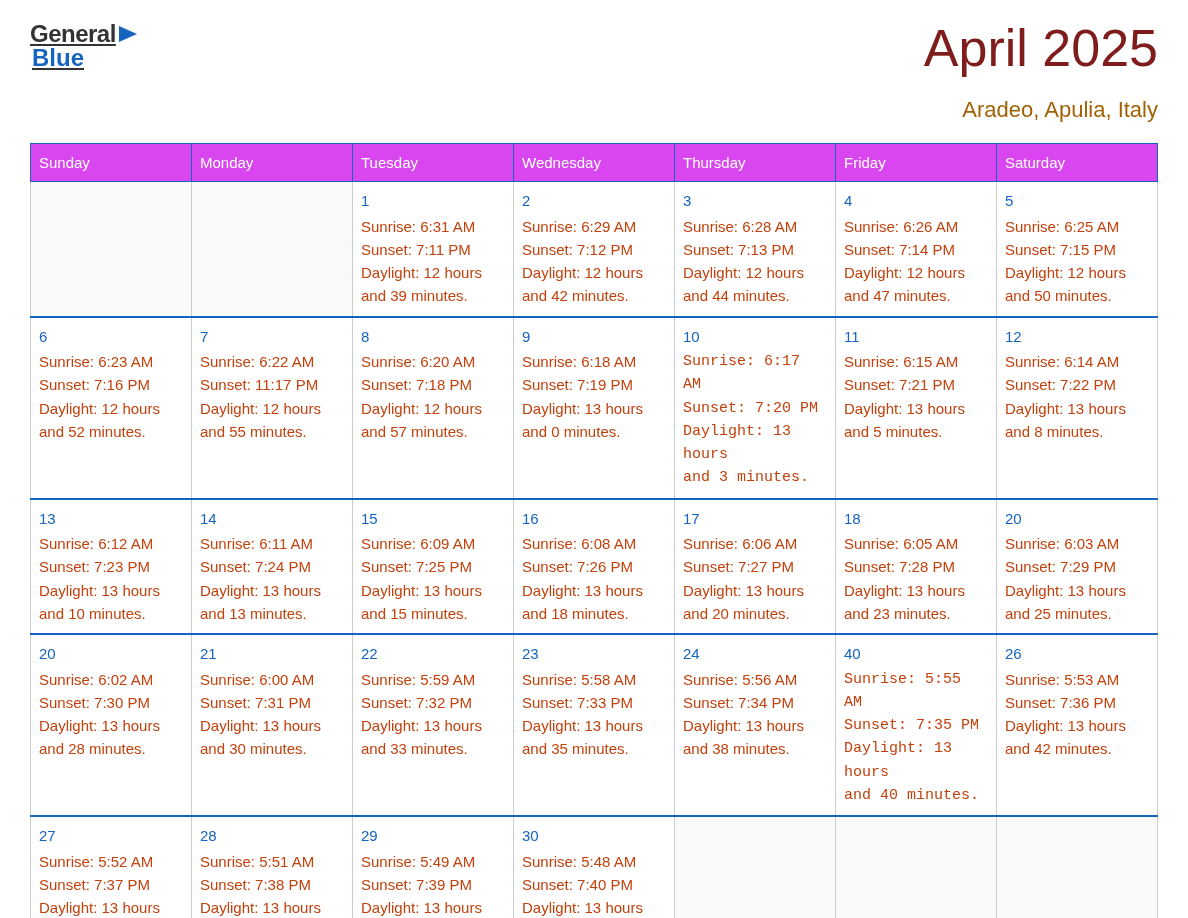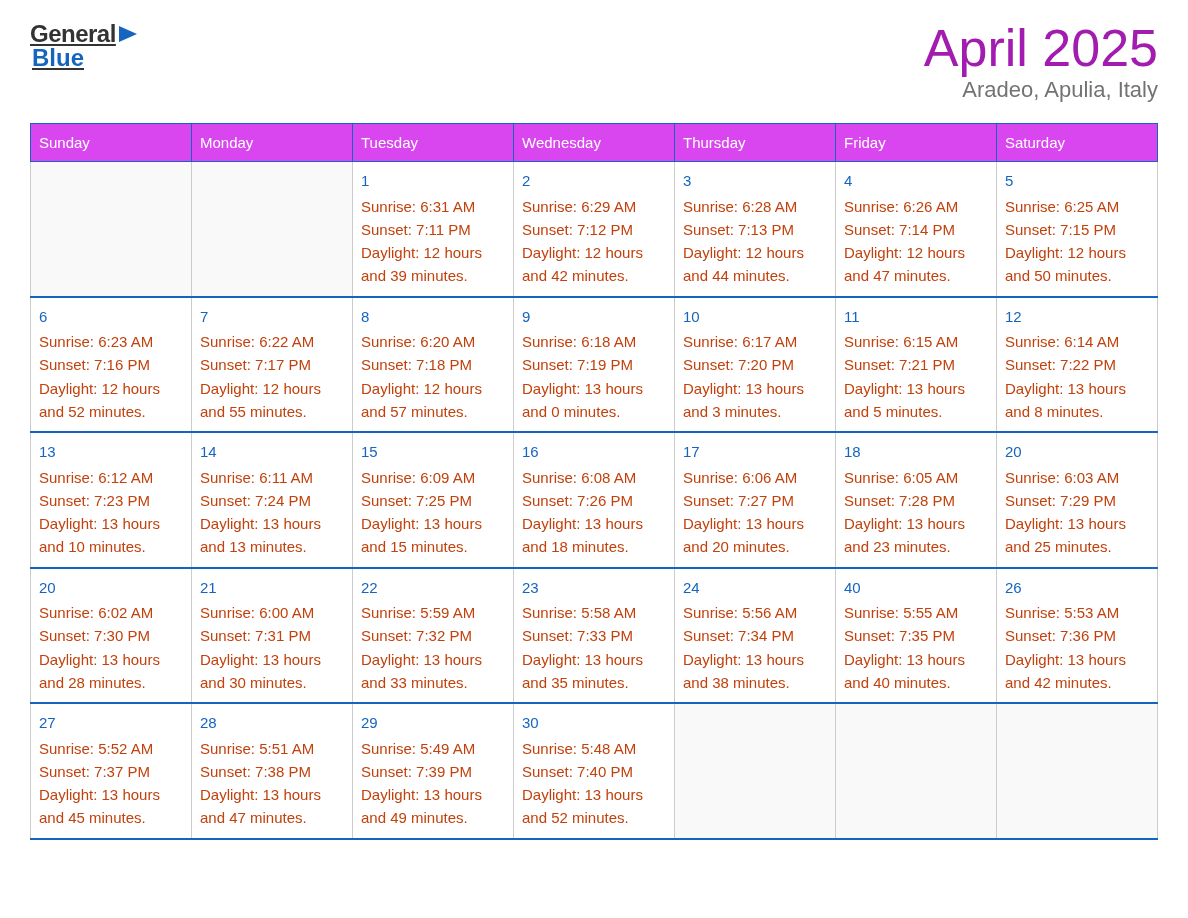--- a/index.html
+++ b/index.html
@@ -16,27 +16,28 @@
       justify-content: space-between;
       align-items: flex-start;
       margin-bottom: 20px;
     }
     .title-block {
       text-align: right;
     }
     .title-block h1 {
       font-size: 52px;
       font-weight: normal;
-      color: #a21caf;
+      color: #7f1d1d;
       line-height: 1.1;
     }
     .title-block h2 {
       font-size: 22px;
       font-weight: normal;
-      color: #737373;
+      color: #a16207;
+      margin-top: 20px;
     }
     .calendar {
       width: 100%;
       border-collapse: collapse;
       table-layout: fixed;
     }
     .calendar thead th {
       background: #d946ef;
       color: #ffffff;
       padding: 10px 8px;
@@ -181,41 +182,41 @@
         <td>
           <span class="day-number">6</span>
           <div class="day-info" style="white-space: pre-line;">Sunrise: 6:23 AM
 Sunset: 7:16 PM
 Daylight: 12 hours
 and 52 minutes.</div>
         </td>
         <td>
           <span class="day-number">7</span>
           <div class="day-info" style="white-space: pre-line;">Sunrise: 6:22 AM
-Sunset: 7:17 PM
+Sunset: 11:17 PM
 Daylight: 12 hours
 and 55 minutes.</div>
         </td>
         <td>
           <span class="day-number">8</span>
           <div class="day-info" style="white-space: pre-line;">Sunrise: 6:20 AM
 Sunset: 7:18 PM
 Daylight: 12 hours
 and 57 minutes.</div>
         </td>
         <td>
           <span class="day-number">9</span>
           <div class="day-info" style="white-space: pre-line;">Sunrise: 6:18 AM
 Sunset: 7:19 PM
 Daylight: 13 hours
 and 0 minutes.</div>
         </td>
         <td>
           <span class="day-number">10</span>
-          <div class="day-info" style="white-space: pre-line;">Sunrise: 6:17 AM
+          <div class="day-info" style="white-space: pre-line; font-family: Liberation Mono, monospace;">Sunrise: 6:17 AM
 Sunset: 7:20 PM
 Daylight: 13 hours
 and 3 minutes.</div>
         </td>
         <td>
           <span class="day-number">11</span>
           <div class="day-info" style="white-space: pre-line;">Sunrise: 6:15 AM
 Sunset: 7:21 PM
 Daylight: 13 hours
 and 5 minutes.</div>
@@ -310,21 +311,21 @@
         </td>
         <td>
           <span class="day-number">24</span>
           <div class="day-info" style="white-space: pre-line;">Sunrise: 5:56 AM
 Sunset: 7:34 PM
 Daylight: 13 hours
 and 38 minutes.</div>
         </td>
         <td>
           <span class="day-number">40</span>
-          <div class="day-info" style="white-space: pre-line;">Sunrise: 5:55 AM
+          <div class="day-info" style="white-space: pre-line; font-family: Liberation Mono, monospace;">Sunrise: 5:55 AM
 Sunset: 7:35 PM
 Daylight: 13 hours
 and 40 minutes.</div>
         </td>
         <td>
           <span class="day-number">26</span>
           <div class="day-info" style="white-space: pre-line;">Sunrise: 5:53 AM
 Sunset: 7:36 PM
 Daylight: 13 hours
 and 42 minutes.</div>

